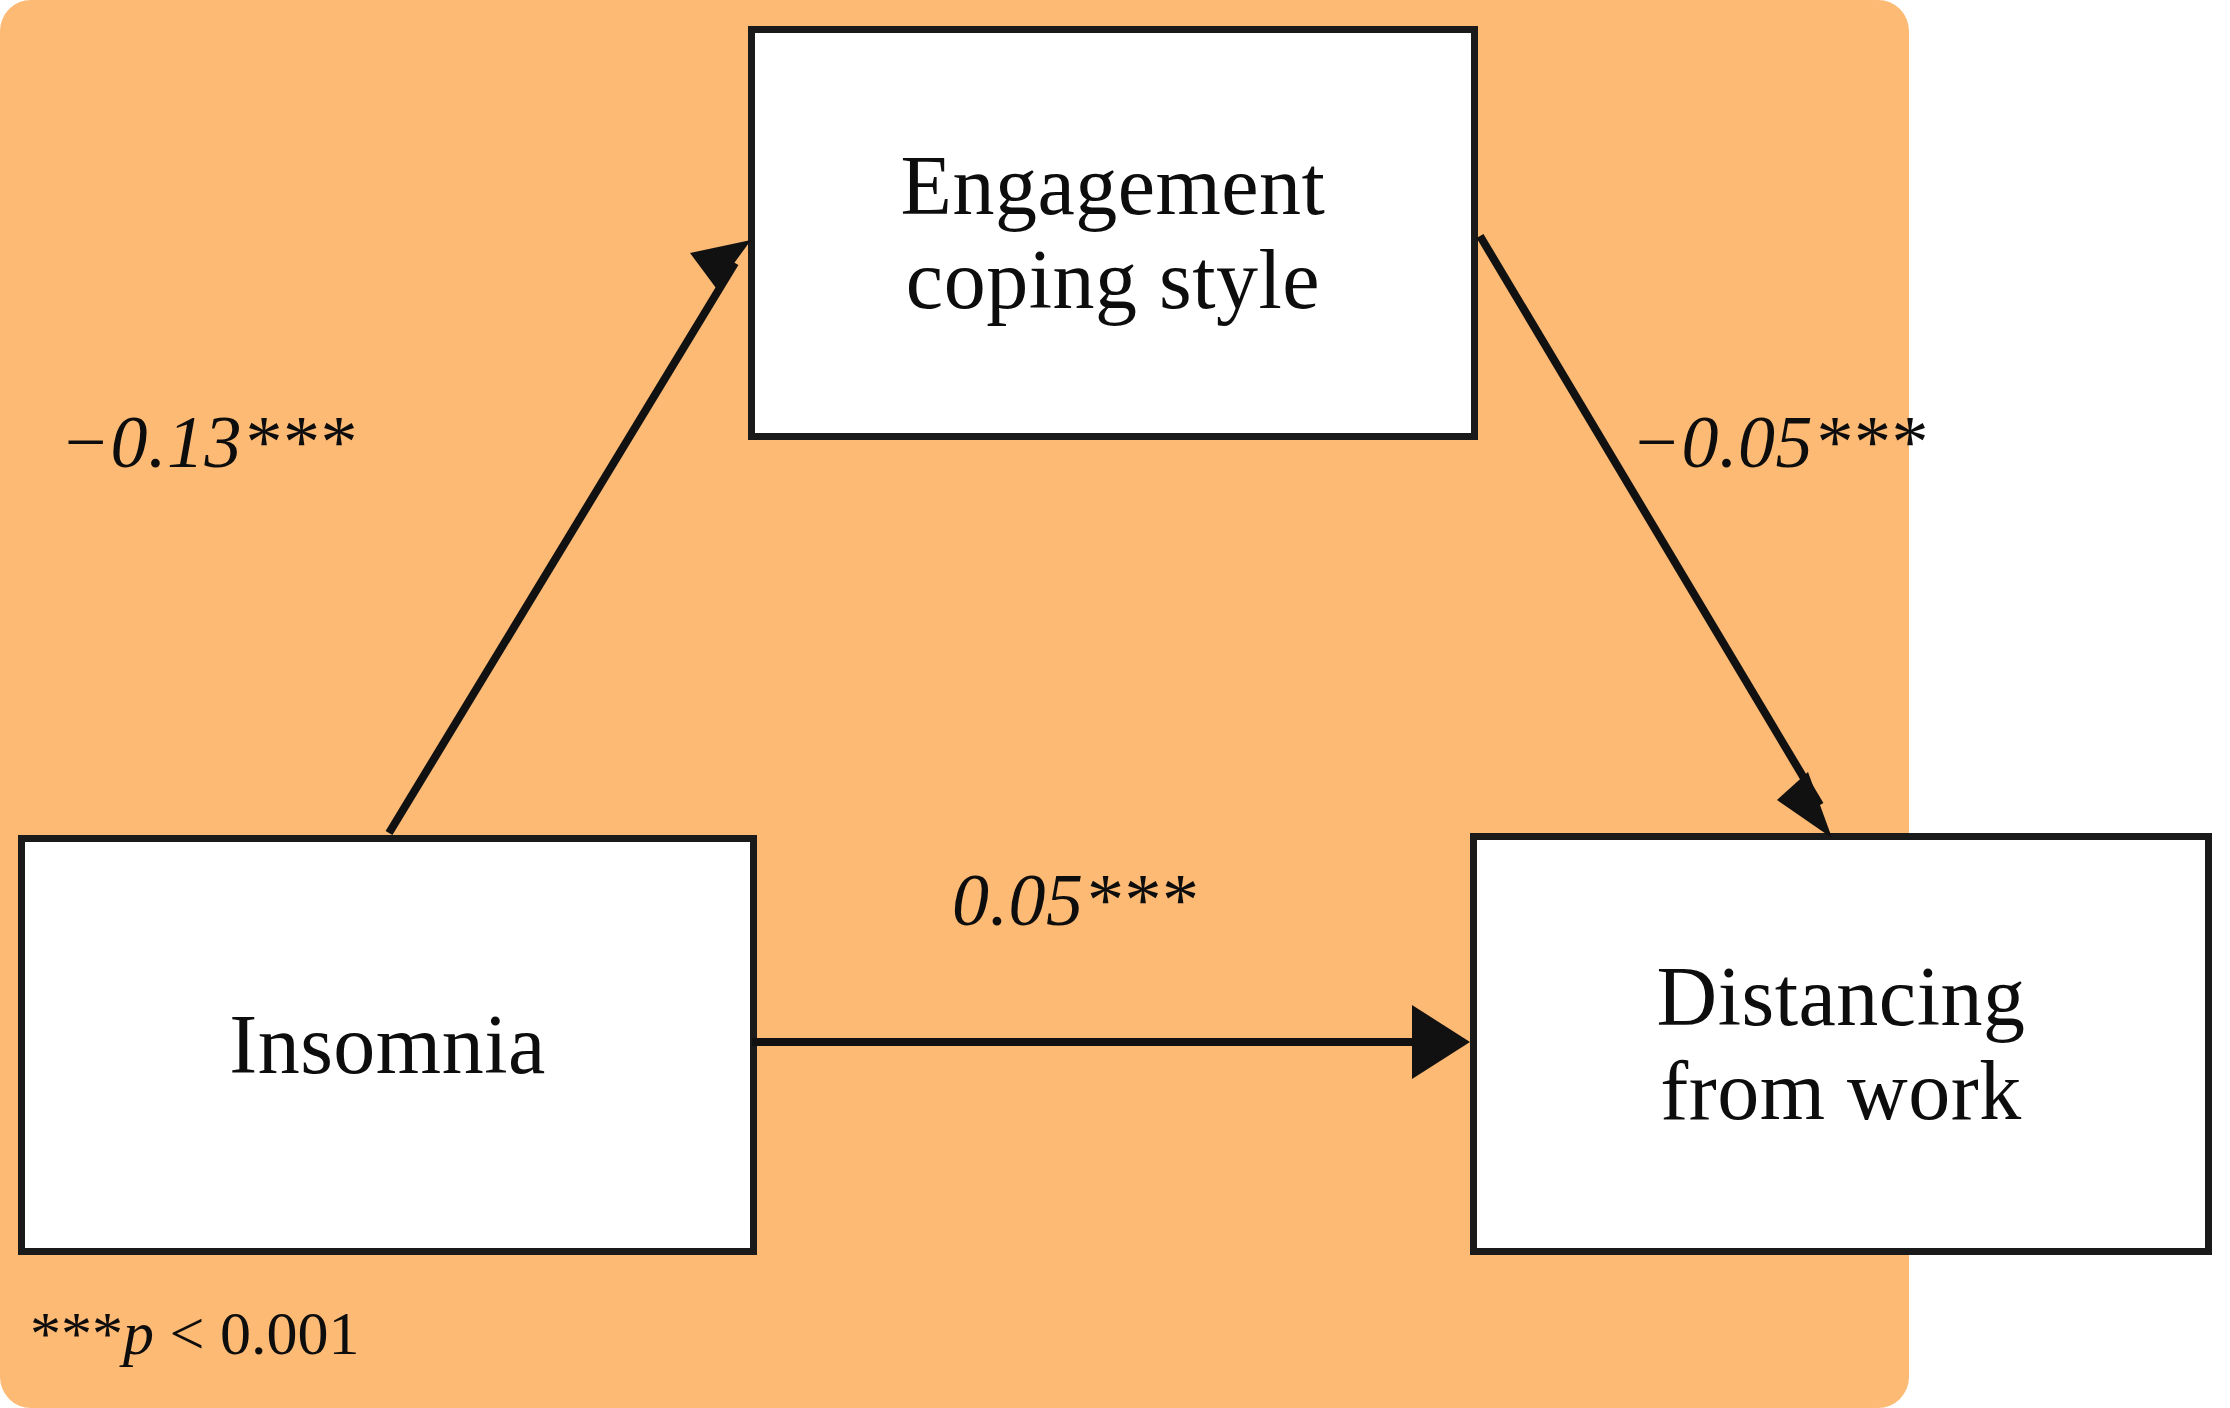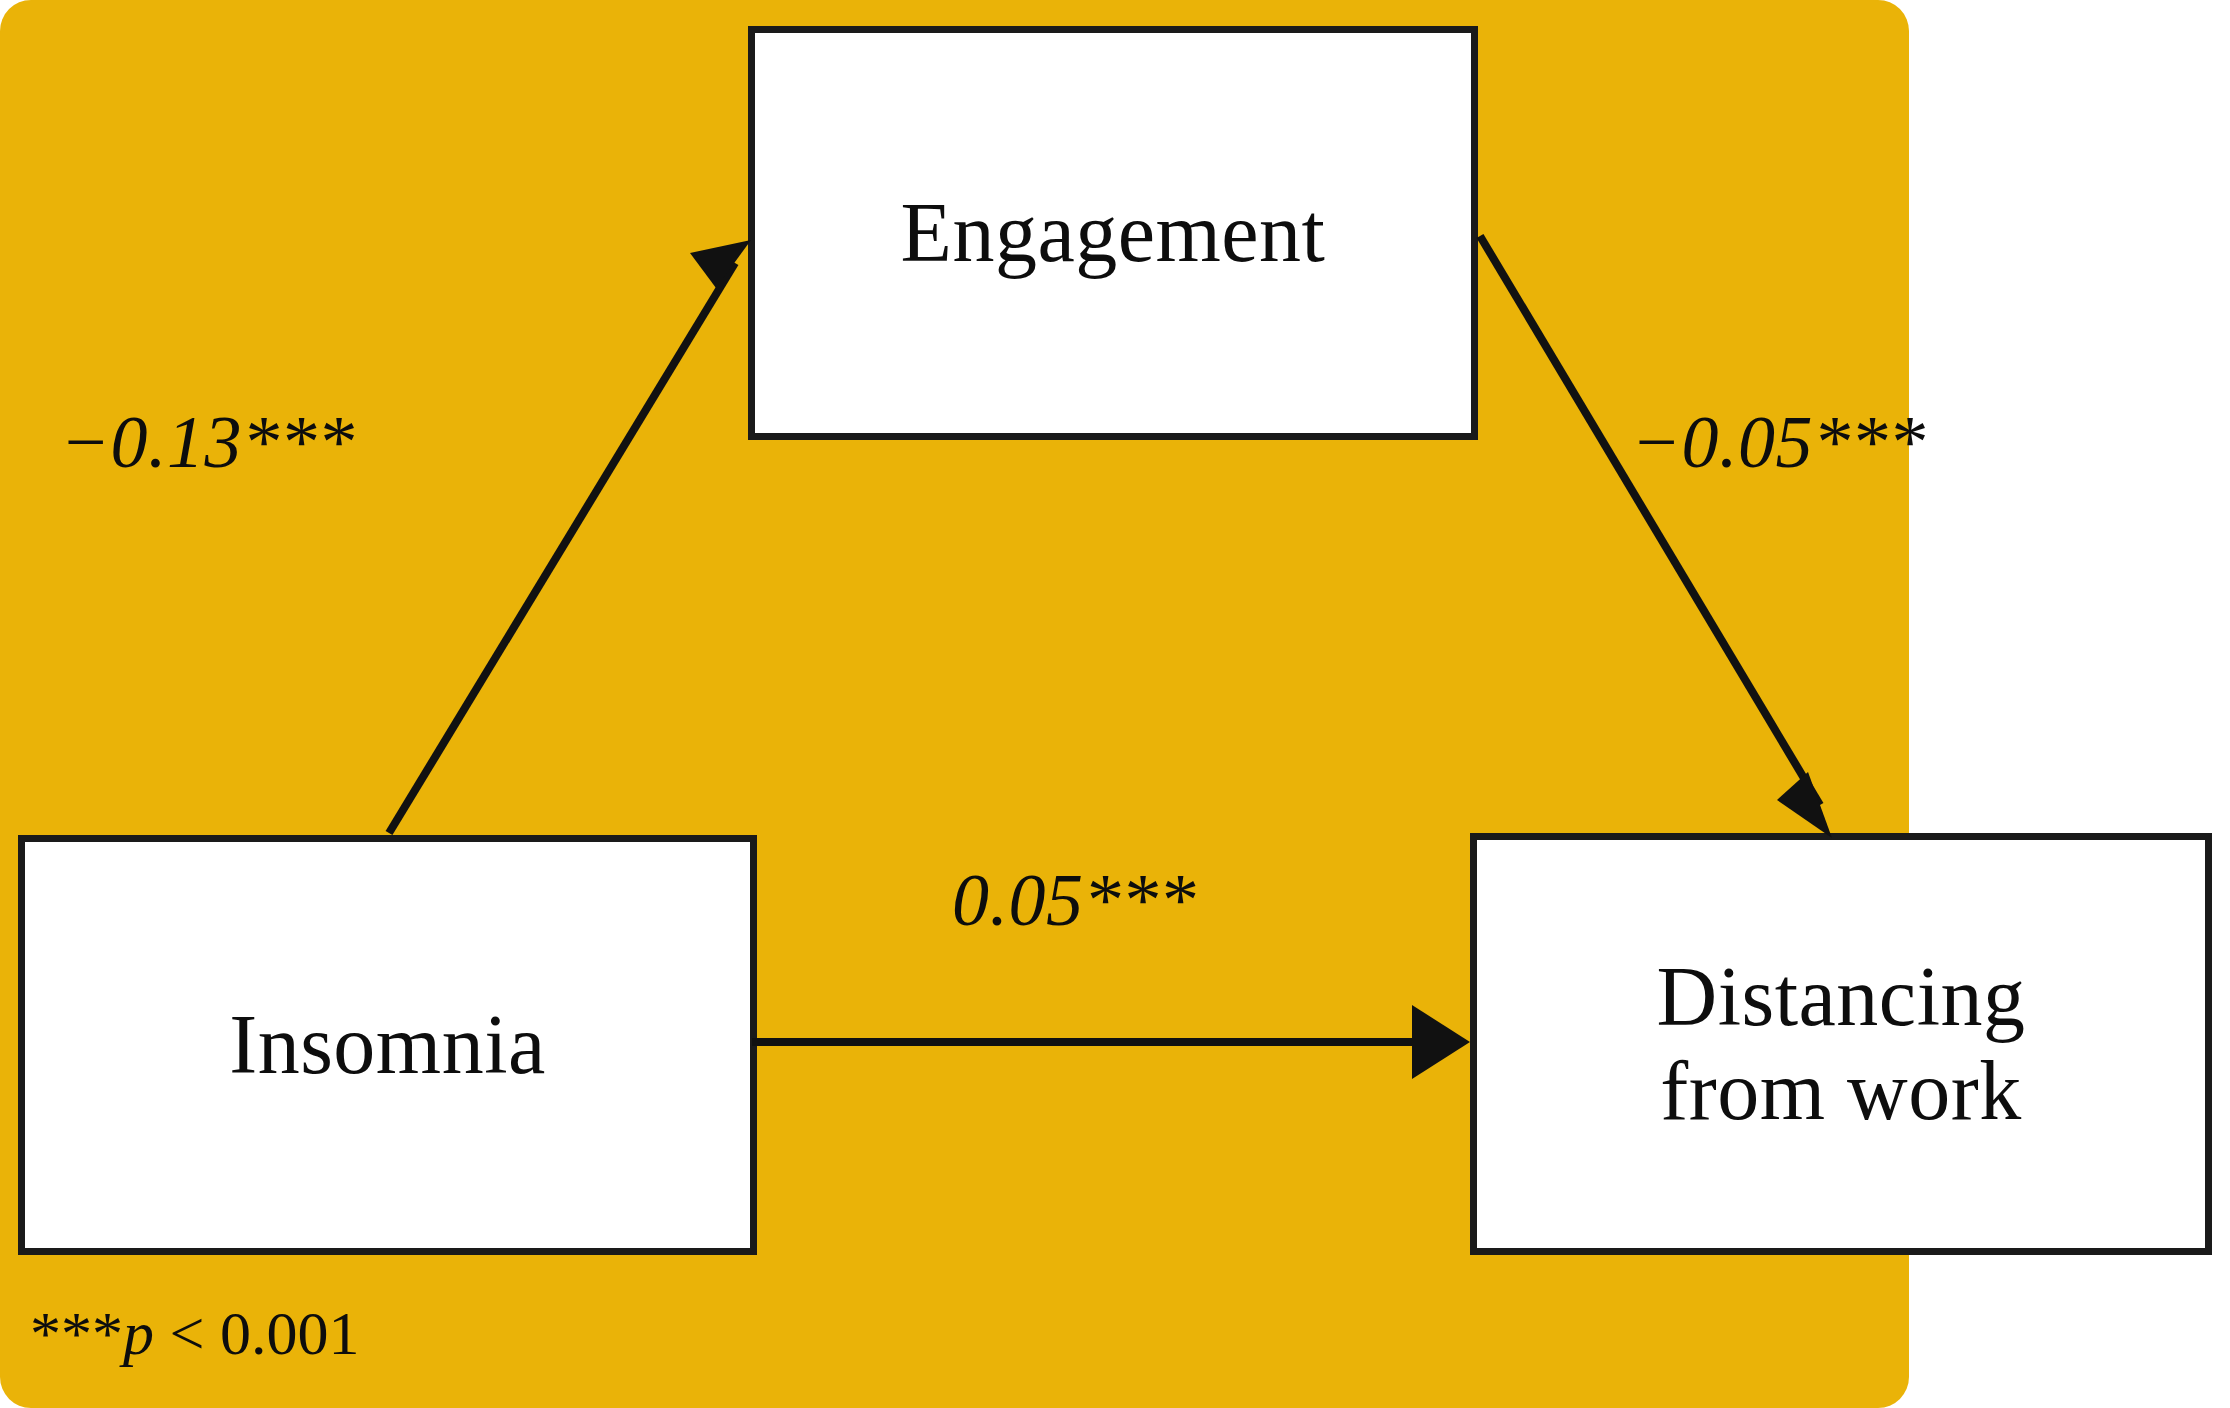--- a/index.html
+++ b/index.html
@@ -12,21 +12,21 @@
     width: 2230px;
     height: 1408px;
     overflow: hidden;
     font-family: "Liberation Serif", "DejaVu Serif", serif;
     color: #000000;
   }
   #diagram-root {
     position: relative;
     width: 1909px;
     height: 1408px;
-    background: #eab308;
+    background: #fdba74;
     border-radius: 31px;
   }
   svg.diagram-svg {
     position: absolute;
     top: 0;
     left: 0;
     width: 2230px;
     height: 1408px;
     display: block;
   }
@@ -105,20 +105,21 @@
     </g>
 
     <g>
       <line class="path-line" x1="752" y1="1042" x2="1432" y2="1042"></line>
       <polygon class="arrow-head" points="1470,1042 1412,1005 1412,1079"></polygon>
     </g>
   </svg>
 
   <div class="node-label" id="label-mediator" style="left:748px; top:26px; width:730px; height:414px;">
     <span class="line">Engagement</span>
+    <span class="line">coping style</span>
   </div>
 
   <div class="node-label" id="label-predictor" style="left:18px; top:835px; width:739px; height:420px;">
     <span class="line">Insomnia</span>
   </div>
 
   <div class="node-label" id="label-outcome" style="left:1470px; top:833px; width:742px; height:422px;">
     <span class="line">Distancing</span>
     <span class="line">from work</span>
   </div>

